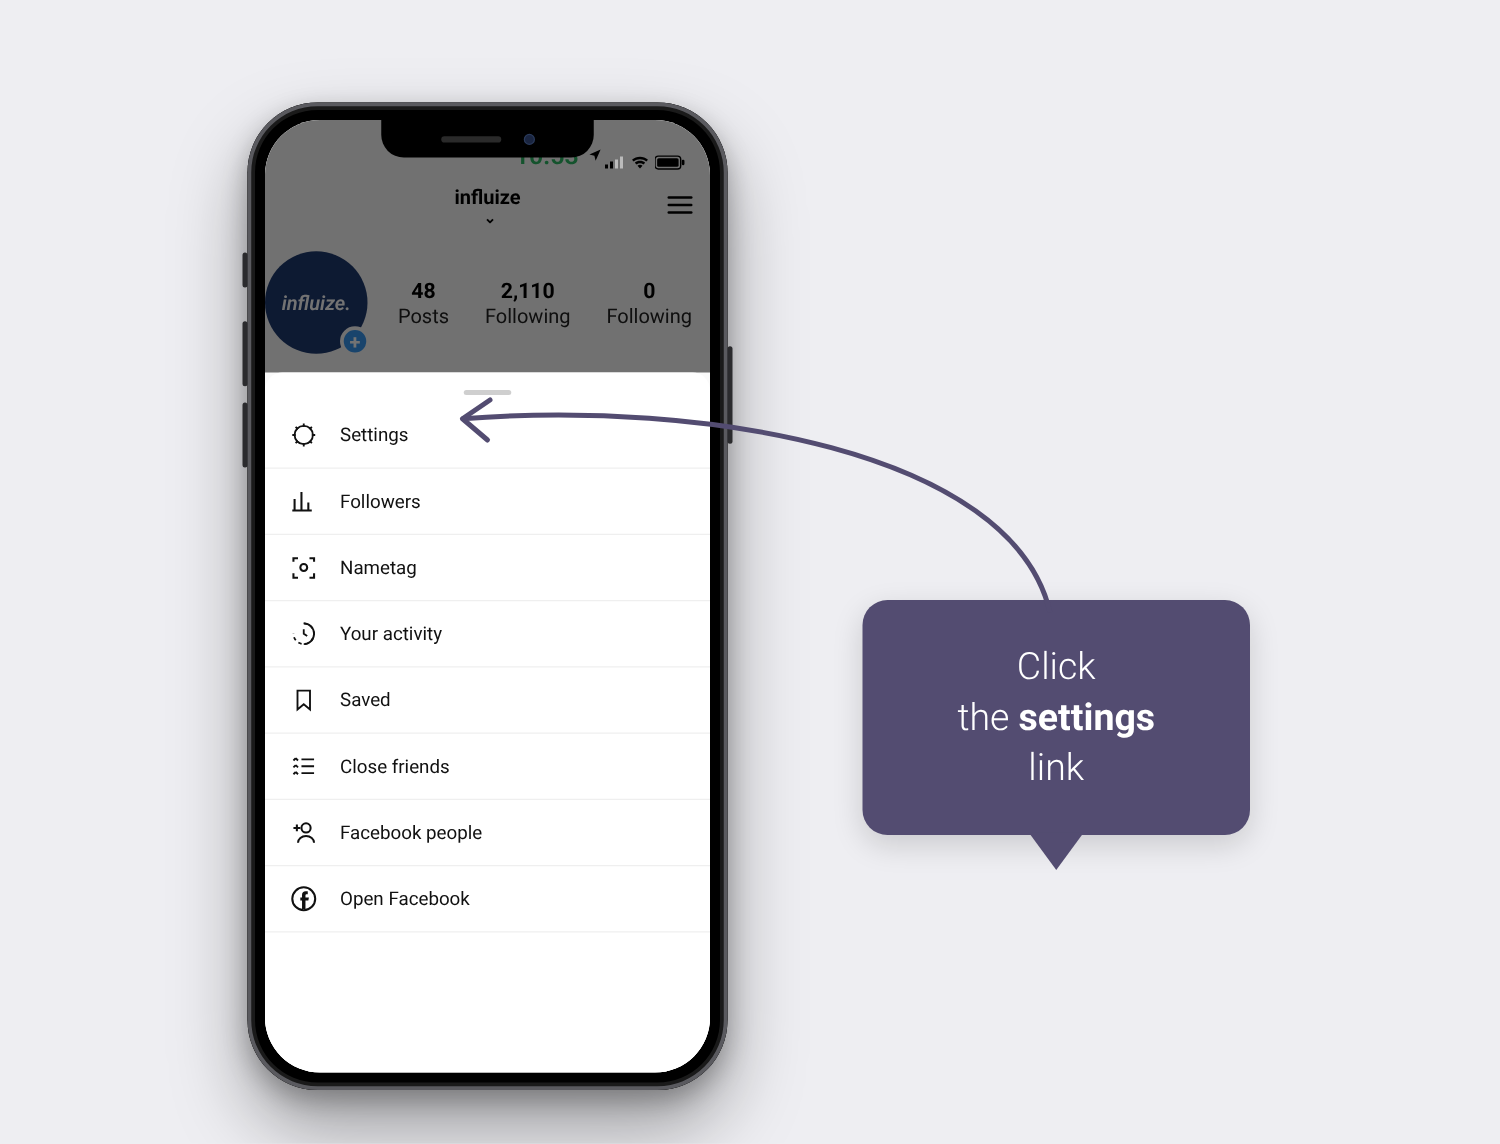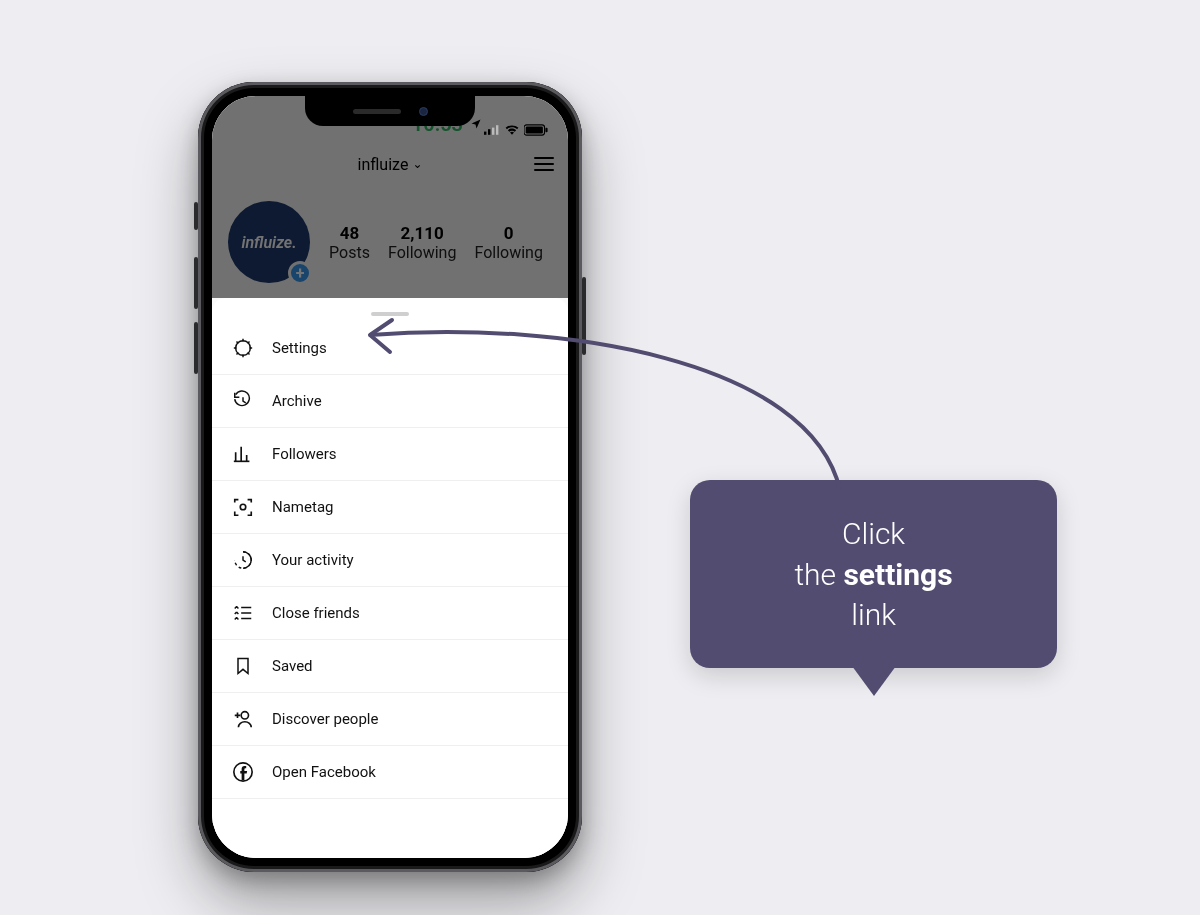--- a/index.html
+++ b/index.html
@@ -81,36 +81,37 @@
   }
   .statusbar .left { display:flex; align-items:center; gap:5px; }
   .statusbar .right { display:flex; align-items:center; gap:4px; }
   .status-ico { width:16px; height:12px; }
 
   .ig-header {
     position: absolute;
     top: 46px; left: 0; right: 0;
     height: 44px;
     display:flex; align-items:center; justify-content:center;
-    font-size: 16px; font-weight: 400;
+    font-size: 16px; font-weight: 700;
     color:#000;
+    flex-direction:column;
   }
   .ig-header .chev { margin-left:4px; font-size:12px; }
   .ig-hamburger {
     position:absolute; right:14px; top:50%; transform:translateY(-50%);
     display:flex; flex-direction:column; gap:4px;
   }
   .ig-hamburger span { display:block; width:20px; height:2px; background:#000; border-radius:1px; }
 
   .profile-row {
     position:absolute;
     top: 96px; left: 0; right: 0;
     height: 100px;
     display:flex; align-items:center;
-    padding: 0 16px;
+    padding: 0 0;
     gap: 10px;
   }
   .avatar-wrap { position:relative; width:82px; height:82px; }
   .avatar {
     width:82px; height:82px; border-radius:50%;
     background:#1e3a6f;
     display:flex; align-items:center; justify-content:center;
     color:#fff; font-style:italic; font-weight:600; font-size:16px;
   }
   .avatar-add {
@@ -148,21 +149,21 @@
     font-size: 15px;
     color:#111;
     cursor:pointer;
   }
   .menu-ico { width:22px; height:22px; display:flex; align-items:center; justify-content:center; flex-shrink:0; }
 
   
   .callout {
     position:absolute;
     left: 690px; top: 480px;
-    width: 367px;
+    width: 310px;
     background:#534c71;
     color:#fff;
     border-radius: 20px;
     padding: 34px 30px 32px;
     text-align:center;
     font-size: 30px;
     line-height: 1.35;
     font-weight: 300;
     box-shadow: 0 8px 24px rgba(0,0,0,.15);
   }
@@ -273,30 +274,20 @@
         <li class="menu-item">
           <span class="menu-ico">
             <svg viewBox="0 0 24 24" width="22" height="22" fill="none" stroke="#111" stroke-width="1.6">
               <circle cx="12" cy="12" r="8"></circle>
               <path d="M12 2v3M12 19v3M2 12h3M19 12h3M4.9 4.9l2.1 2.1M17 17l2.1 2.1M19.1 4.9 17 7M7 17l-2.1 2.1"></path>
             </svg>
           </span>
           <span>Settings</span>
         </li>
 
-        <li class="menu-item">
-          <span class="menu-ico">
-            <svg viewBox="0 0 24 24" width="22" height="22" fill="none" stroke="#111" stroke-width="1.6">
-              <path d="M4 5a8 8 0 1 1-1 5"></path>
-              <path d="M3 3v5h5"></path>
-              <path d="M12 8v4l3 2"></path>
-            </svg>
-          </span>
-          <span>Archive</span>
-        </li>
 
         <li class="menu-item">
           <span class="menu-ico">
             <svg viewBox="0 0 24 24" width="22" height="22" fill="none" stroke="#111" stroke-width="1.8">
               <path d="M4 20V10M10 20V4M16 20v-7"></path>
               <path d="M2 20h17"></path>
             </svg>
           </span>
           <span>Followers</span>
         </li>
@@ -317,46 +308,46 @@
               <path d="M12 3a9 9 0 1 1-9 9" stroke-dasharray="3 3"></path>
               <path d="M12 3a9 9 0 0 1 9 9 9 9 0 0 1-9 9"></path>
               <path d="M12 8v4l3 2"></path>
             </svg>
           </span>
           <span>Your activity</span>
         </li>
 
         <li class="menu-item">
           <span class="menu-ico">
+            <svg viewBox="0 0 24 24" width="20" height="22" fill="none" stroke="#111" stroke-width="1.8">
+              <path d="M6 3h12v18l-6-5-6 5V3z"></path>
+            </svg>
+          </span>
+          <span>Saved</span>
+        </li>
+
+        <li class="menu-item">
+          <span class="menu-ico">
             <svg viewBox="0 0 24 24" width="22" height="22" fill="none" stroke="#111" stroke-width="1.6">
               <path d="M5 5l2 2M5 5l-2 2M5 11l2 2M5 11l-2 2M5 17l2 2M5 17l-2 2"></path>
               <path d="M10 6h11M10 12h11M10 18h11"></path>
             </svg>
           </span>
           <span>Close friends</span>
-        </li>
-
-        <li class="menu-item">
-          <span class="menu-ico">
-            <svg viewBox="0 0 24 24" width="20" height="22" fill="none" stroke="#111" stroke-width="1.8">
-              <path d="M6 3h12v18l-6-5-6 5V3z"></path>
-            </svg>
-          </span>
-          <span>Saved</span>
         </li>
 
         <li class="menu-item">
           <span class="menu-ico">
             <svg viewBox="0 0 24 24" width="22" height="22" fill="none" stroke="#111" stroke-width="1.8">
               <circle cx="14" cy="8" r="4"></circle>
               <path d="M7 21c0-3.3 3.1-6 7-6s7 2.7 7 6"></path>
               <path d="M3 8h6M6 5v6"></path>
             </svg>
           </span>
-          <span>Discover people</span>
+          <span>Facebook people</span>
         </li>
 
         <li class="menu-item">
           <span class="menu-ico">
             <svg viewBox="0 0 24 24" width="22" height="22" fill="none" stroke="#111" stroke-width="1.8">
               <circle cx="12" cy="12" r="10"></circle>
               <path d="M13.5 8h2V5.5h-2c-1.7 0-3 1.3-3 3V11H9v2.5h1.5V21h3v-7.5H16l.5-2.5h-3V9c0-.6.4-1 1-1z" fill="#111" stroke="none"></path>
             </svg>
           </span>
           <span>Open Facebook</span>

